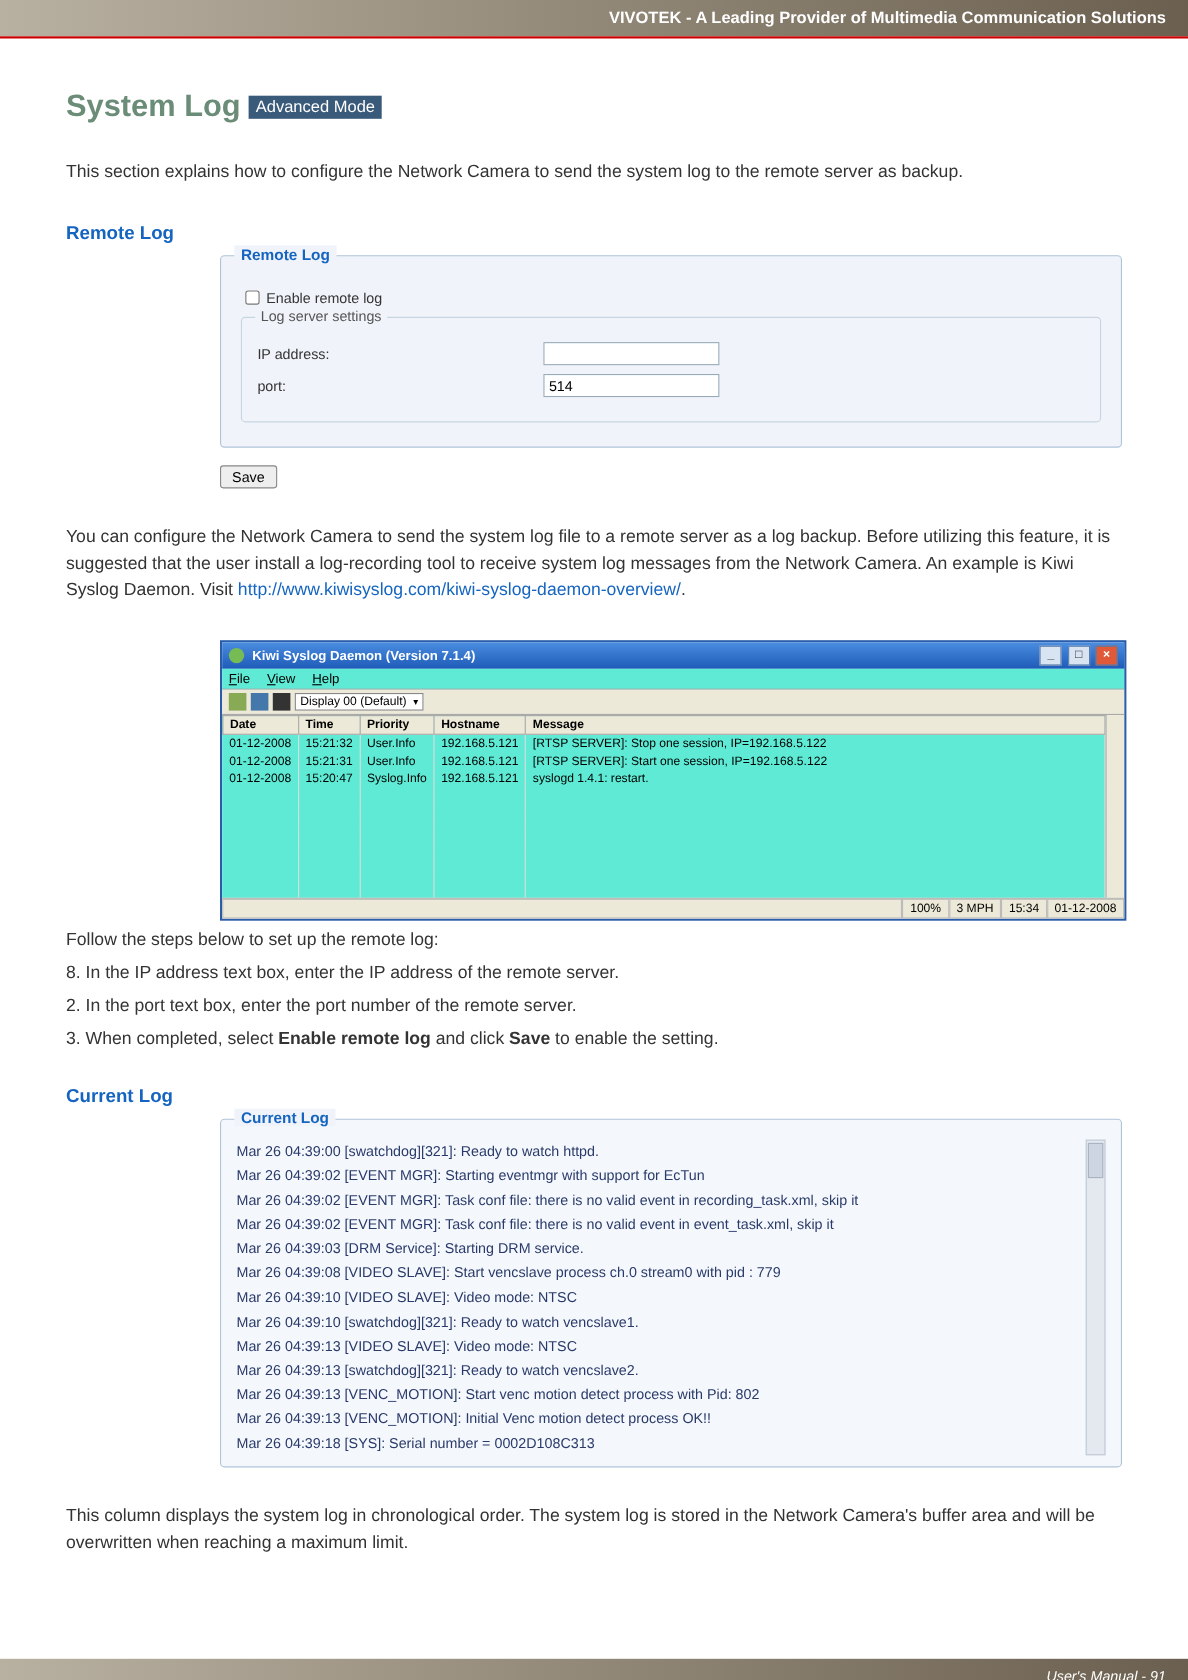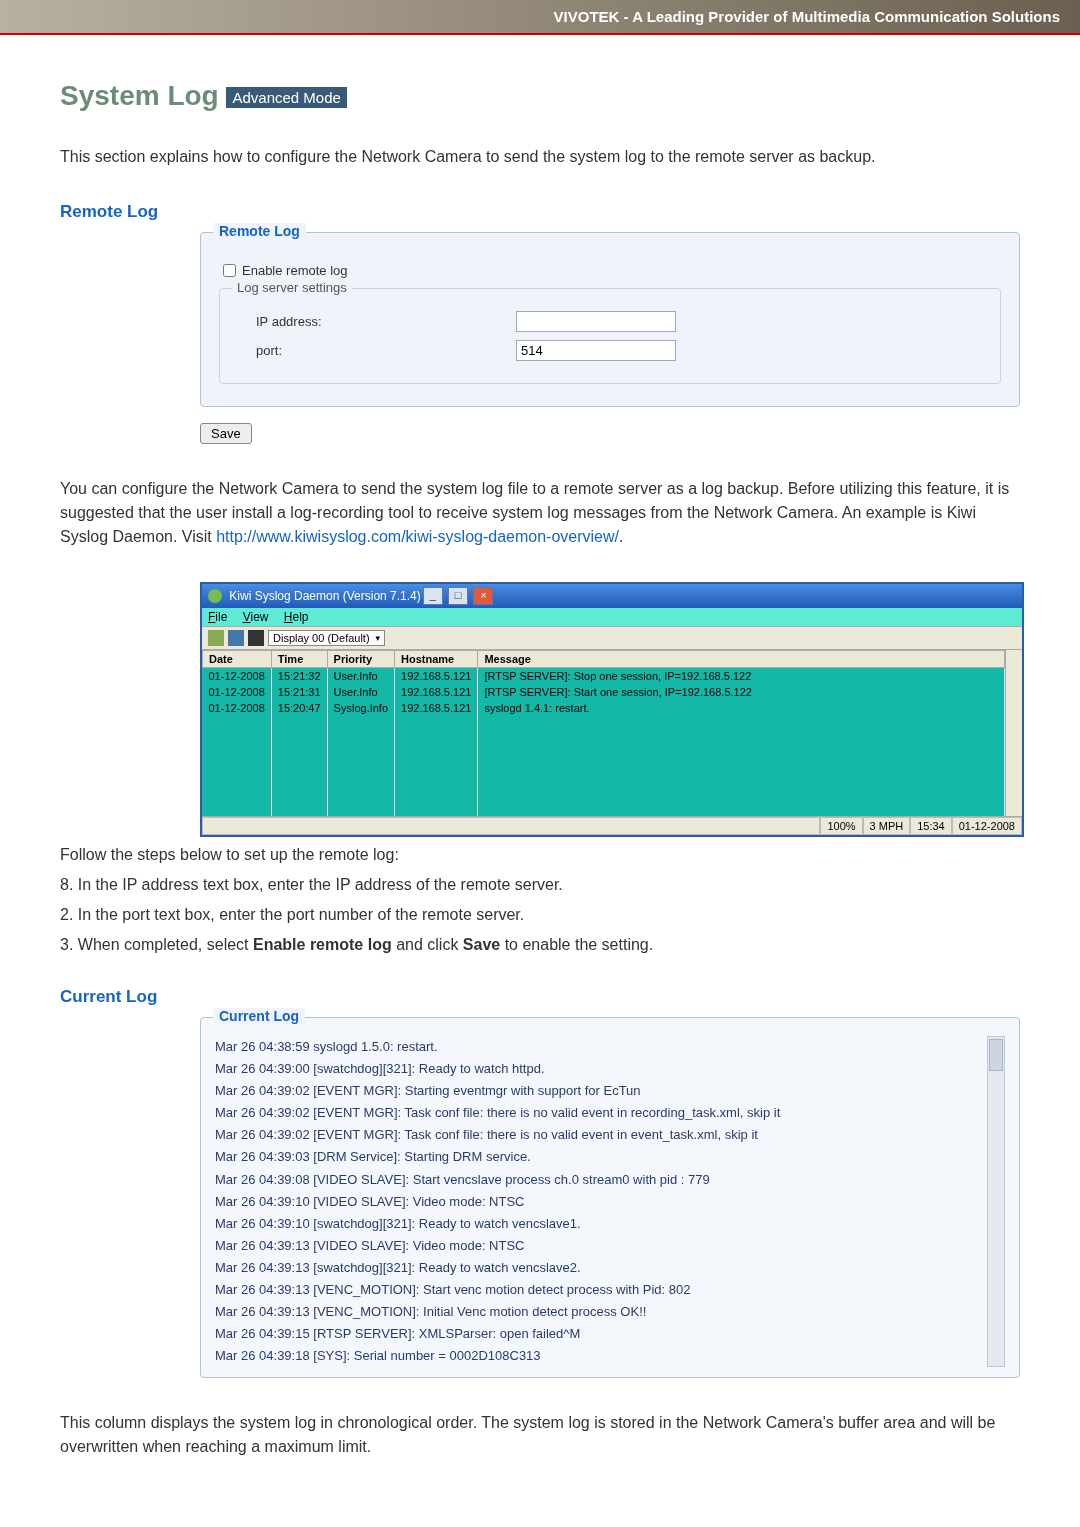--- a/index.html
+++ b/index.html
@@ -5,41 +5,41 @@
 body{margin:0;font-family:Arial,Helvetica,sans-serif;background:#fff;width:1080px}
 .page-hdr{background:linear-gradient(to right,#b8b0a0,#6b6050);color:#fff;padding:8px 20px;text-align:right;font-weight:bold;font-size:15px;border-bottom:2px solid #c00}
 .content{padding:20px 60px}
 .sec-title{color:#6b8d78;font-size:28px;font-weight:bold;margin:25px 0 10px}
 .badge{display:inline-block;background:#3a5a7a;color:#fff;font-size:15px;padding:2px 6px;vertical-align:middle;font-weight:normal}
 .body-text{color:#333;font-size:16px;line-height:1.5;margin:33px 0}
 .sub-title{color:#1565c0;font-size:17px;font-weight:bold;margin:20px 0 10px}
 .panel{border:1px solid #b0c4d8;border-radius:4px;margin:10px 0 10px 140px;padding:0;position:relative;background:#f0f4fa}
 .panel-legend{position:absolute;top:-10px;left:12px;background:#f0f4fa;padding:0 6px;color:#1565c0;font-weight:bold;font-size:14px}
 .panel-inner{padding:20px 18px 14px}
-.sub-panel{border:1px solid #c8d4e0;border-radius:4px;margin:8px 0;padding:14px 36px;position:relative;background:#f0f4fa}
+.sub-panel{border:1px solid #c8d4e0;border-radius:4px;margin:8px 0;padding:14px 14px;position:relative;background:#f0f4fa}
 .sub-legend{position:absolute;top:-9px;left:12px;background:#f0f4fa;padding:0 5px;color:#555;font-size:13px}
 .row{display:flex;align-items:center;margin:8px 0;font-size:13px;color:#333}
 .row label{width:260px}
 .txt-in{border:1px solid #9ab;background:#fff;padding:2px 4px;width:150px;font-size:13px}
 .chk{margin-right:6px}
 .btn{border:1px solid #888;background:#eee;padding:2px 10px;font-size:13px;border-radius:3px;margin:6px 0 0 140px;display:inline-block}
 .link{color:#1565c0}
 .win{border:2px solid #2a5caa;margin:6px 0 6px 140px;width:820px;font-size:12px}
-.win-title{background:linear-gradient(to bottom,#4a8de0,#1e5bb8);color:#fff;padding:3px 6px;display:flex;justify-content:flex-start;align-items:center;font-weight:normal}
+.win-title{background:linear-gradient(to bottom,#4a8de0,#1e5bb8);color:#fff;padding:3px 6px;display:flex;justify-content:space-between;align-items:center;font-weight:bold}
 .win-ctrls span{display:inline-block;width:18px;height:16px;background:#d8e4f2;border:1px solid #5a7ba8;margin-left:2px;text-align:center;line-height:14px;color:#333;font-size:11px}
 .win-ctrls .cl{background:#e05a3a;color:#fff}
 .win-menu{background:#5eead4;padding:2px 6px;border-bottom:1px solid #aaa}
 .win-menu span{margin-right:12px}
 .win-menu span u{text-decoration:underline}
 .win-tb{background:#ece9d8;padding:3px 6px;border-bottom:1px solid #aaa;display:flex;align-items:center;gap:4px}
 .tb-ico{width:16px;height:16px;display:inline-block}
 .tb-ico.g{background:#8a5}.tb-ico.b{background:#47a}.tb-ico.k{background:#333}
 .dd{border:1px solid #888;padding:1px 4px;background:#fff;font-size:11px;display:inline-flex;align-items:center;gap:6px}
 .dd::after{content:"▾";font-size:9px}
-.grid{width:100%;border-collapse:collapse;background:#14b8a6}
+.grid{width:100%;border-collapse:collapse;background:#5eead4}
 .grid th{background:#ece9d8;border:1px solid #aaa;padding:2px 6px;text-align:left;font-size:11px}
 .grid td{border-right:1px solid #ddd;padding:2px 6px;font-size:11px;white-space:nowrap}
 .grid tr.blank td{height:16px}
 .scrollbar{width:16px;background:#ece9d8;border-left:1px solid #aaa}
 .win-body{display:flex}
 .win-grid{flex:1}
 .win-status{background:#ece9d8;border-top:1px solid #aaa;display:flex;font-size:11px}
 .win-status div{border:1px solid #bbb;padding:2px 6px}
 .ws-l{flex:1}
 .log-panel{border:1px solid #b0c4d8;border-radius:4px;margin:8px 0 8px 140px;padding:0;position:relative;background:#f4f8fc}
@@ -203,34 +203,32 @@
 <div class="steps">8. In the IP address text box, enter the IP address of the remote server.</div>
 <div class="steps">2. In the port text box, enter the port number of the remote server.</div>
 <div class="steps">3. When completed, select <b>Enable remote log</b> and click <b>Save</b> to enable the setting.</div>
 
 <div class="sub-title" style="margin-top:30px">Current Log</div>
 
 <div class="log-panel">
   <div class="panel-legend">Current Log</div>
   <div class="log-inner">
     <div class="log-list">
-      <div>Mar 26 04:38:59 syslogd 1.5.0: restart.</div>
       <div>Mar 26 04:39:00 [swatchdog][321]: Ready to watch httpd.</div>
       <div>Mar 26 04:39:02 [EVENT MGR]: Starting eventmgr with support for EcTun</div>
       <div>Mar 26 04:39:02 [EVENT MGR]: Task conf file: there is no valid event in recording_task.xml, skip it</div>
       <div>Mar 26 04:39:02 [EVENT MGR]: Task conf file: there is no valid event in event_task.xml, skip it</div>
       <div>Mar 26 04:39:03 [DRM Service]: Starting DRM service.</div>
       <div>Mar 26 04:39:08 [VIDEO SLAVE]: Start vencslave process ch.0 stream0 with pid : 779</div>
       <div>Mar 26 04:39:10 [VIDEO SLAVE]: Video mode: NTSC</div>
       <div>Mar 26 04:39:10 [swatchdog][321]: Ready to watch vencslave1.</div>
       <div>Mar 26 04:39:13 [VIDEO SLAVE]: Video mode: NTSC</div>
       <div>Mar 26 04:39:13 [swatchdog][321]: Ready to watch vencslave2.</div>
       <div>Mar 26 04:39:13 [VENC_MOTION]: Start venc motion detect process with Pid: 802</div>
       <div>Mar 26 04:39:13 [VENC_MOTION]: Initial Venc motion detect process OK!!</div>
-      <div>Mar 26 04:39:15 [RTSP SERVER]: XMLSParser: open failed^M</div>
       <div>Mar 26 04:39:18 [SYS]: Serial number = 0002D108C313</div>
     </div>
     <div class="log-scroll">
           <div class="thumb"></div>
         </div>
   </div>
 </div>
 
 <div class="body-text">This column displays the system log in chronological order. The system log is stored in the Network Camera's buffer area and will be overwritten when reaching a maximum limit.</div>
 

